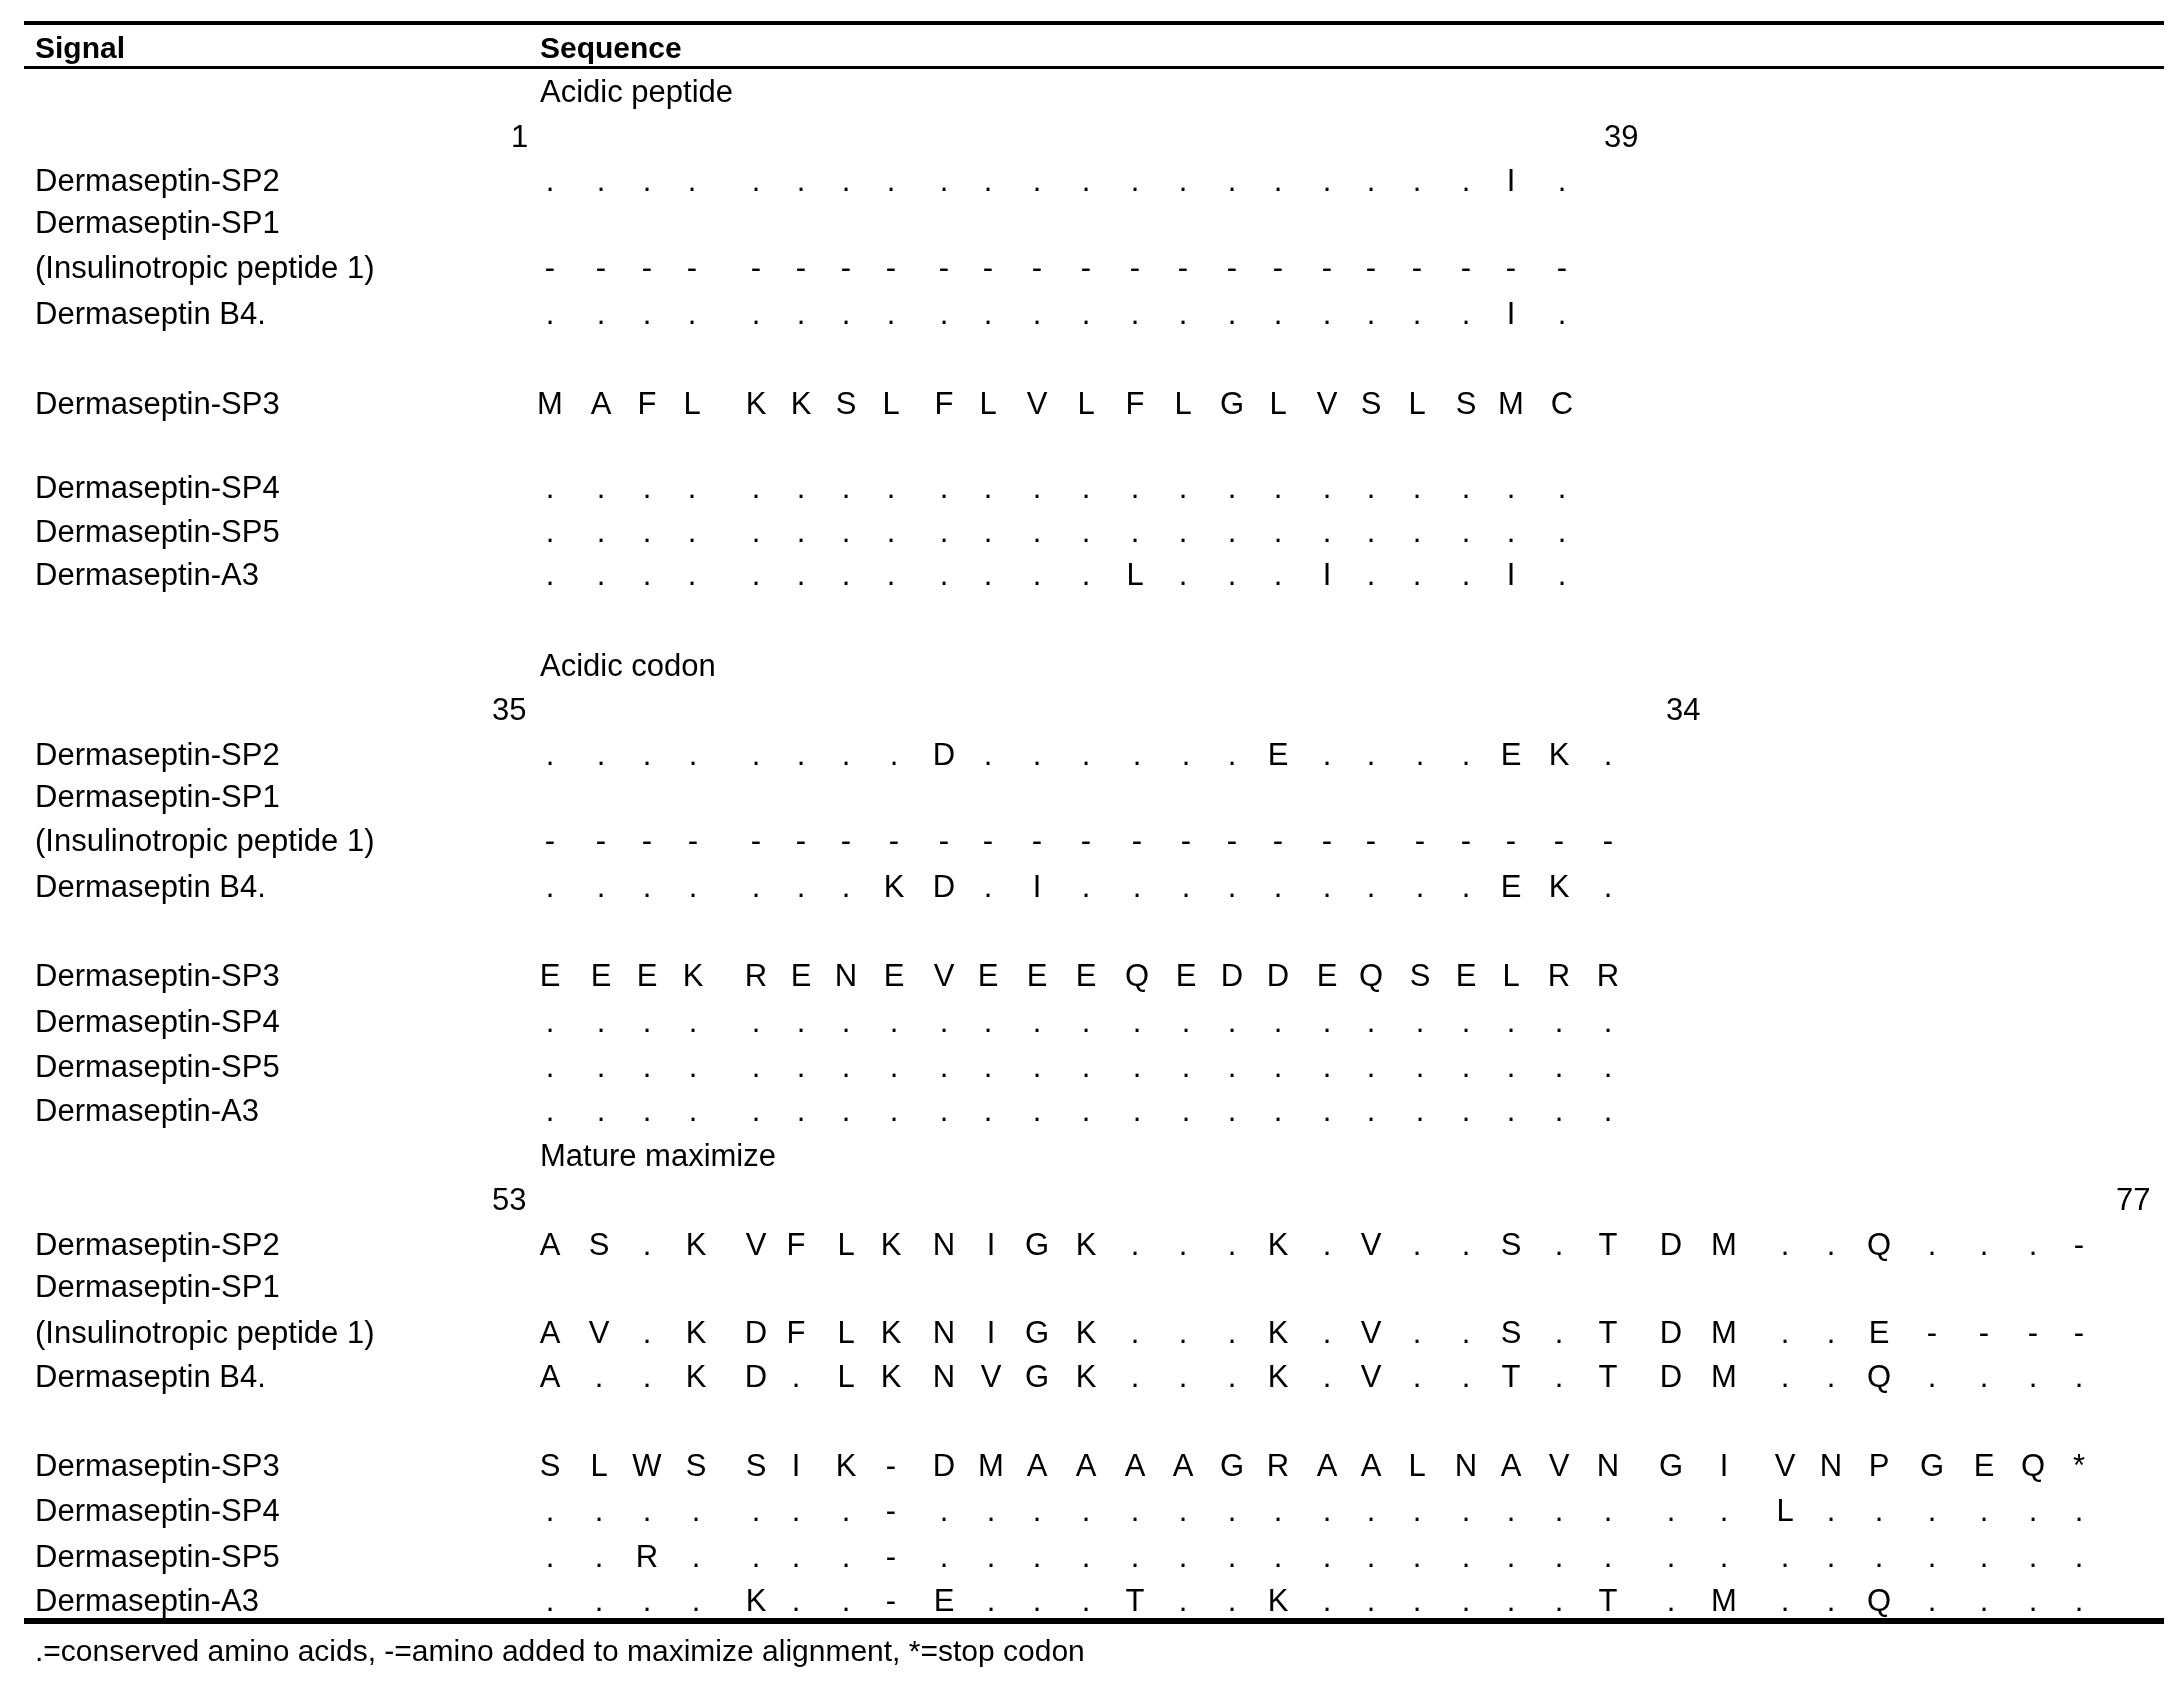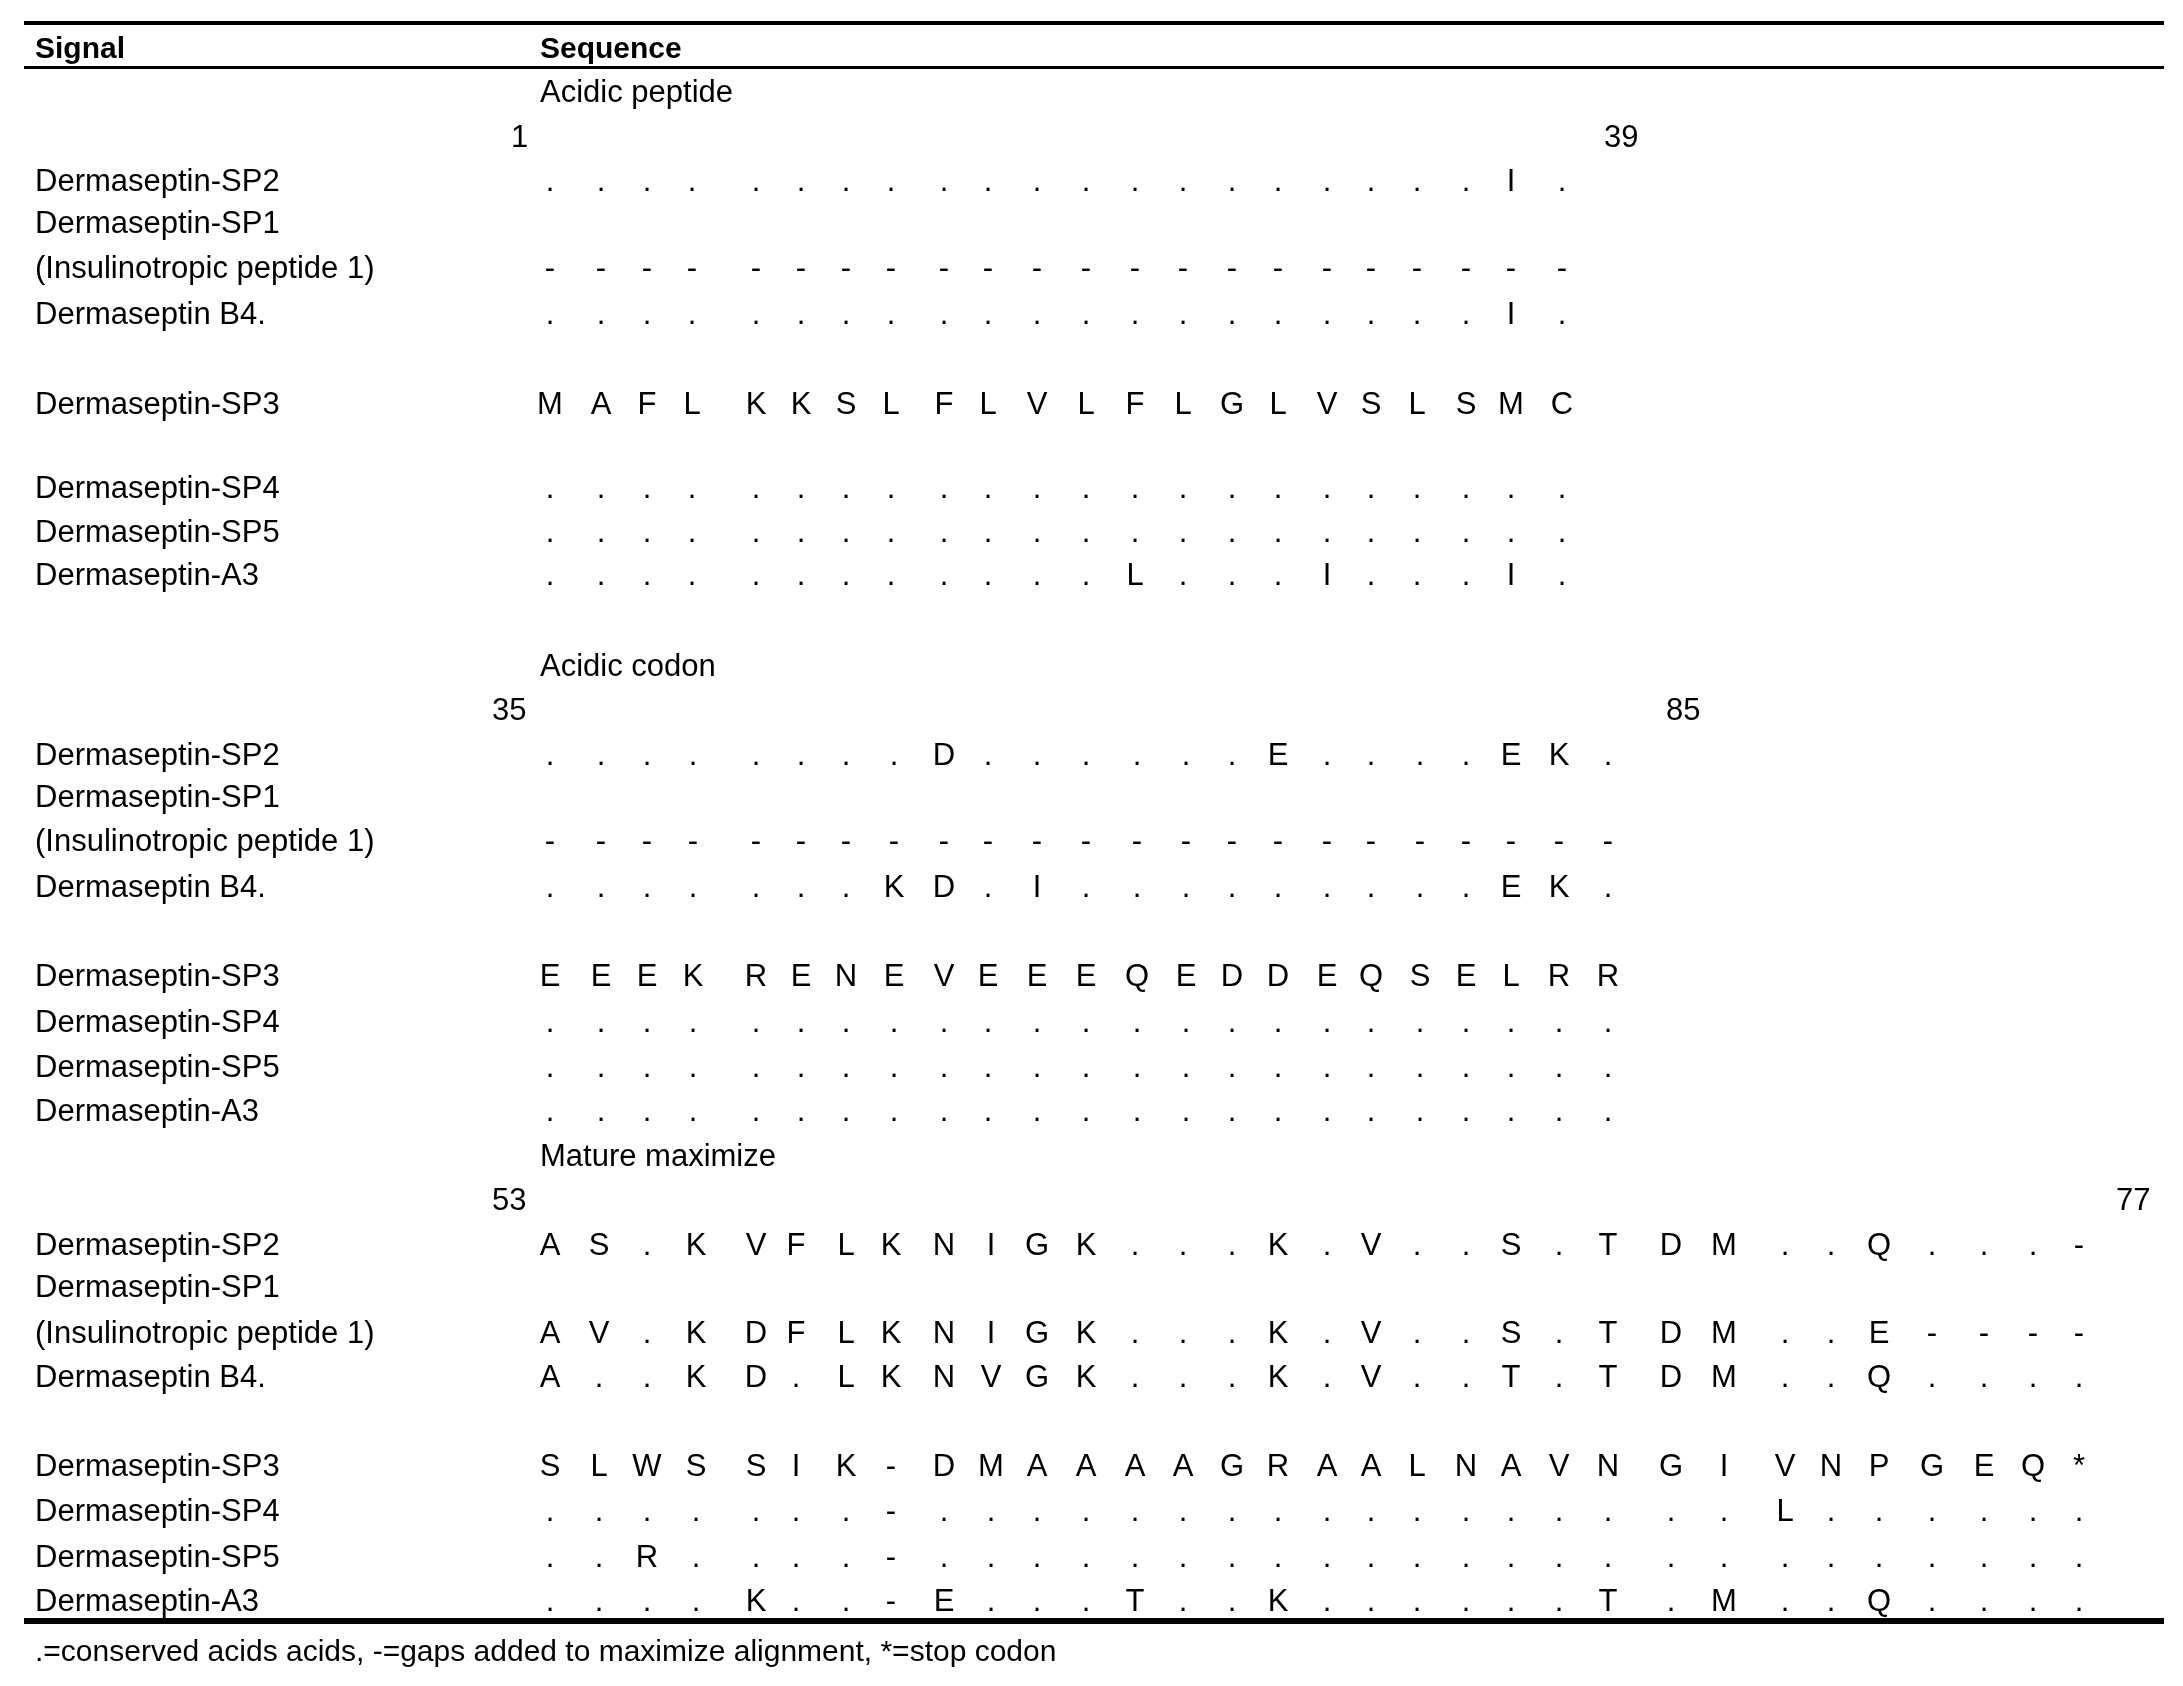--- a/index.html
+++ b/index.html
@@ -184,21 +184,21 @@
       <div class="res" style="left: 1232px; top: 557px;">.</div>
       <div class="res" style="left: 1278px; top: 557px;">.</div>
       <div class="res" style="left: 1327px; top: 557px;">I</div>
       <div class="res" style="left: 1371px; top: 557px;">.</div>
       <div class="res" style="left: 1417px; top: 557px;">.</div>
       <div class="res" style="left: 1466px; top: 557px;">.</div>
       <div class="res" style="left: 1511px; top: 557px;">I</div>
       <div class="res" style="left: 1562px; top: 557px;">.</div>
       <div class="txt" style="left: 540px; top: 648px;">Acidic codon</div>
       <div class="txt" style="left: 492px; top: 692px;">35</div>
-      <div class="txt" style="left: 1666px; top: 692px;">85</div>
+      <div class="txt" style="left: 1666px; top: 692px;">34</div>
       <div class="txt" style="left: 35px; top: 737px;">Dermaseptin-SP2</div>
       <div class="res" style="left: 550px; top: 737px;">.</div>
       <div class="res" style="left: 601px; top: 737px;">.</div>
       <div class="res" style="left: 647px; top: 737px;">.</div>
       <div class="res" style="left: 693px; top: 737px;">.</div>
       <div class="res" style="left: 756px; top: 737px;">.</div>
       <div class="res" style="left: 801px; top: 737px;">.</div>
       <div class="res" style="left: 846px; top: 737px;">.</div>
       <div class="res" style="left: 894px; top: 737px;">.</div>
       <div class="res" style="left: 944px; top: 737px;">D</div>
@@ -592,15 +592,15 @@
       <div class="res" style="left: 1785px; top: 1583px;">.</div>
       <div class="res" style="left: 1831px; top: 1583px;">.</div>
       <div class="res" style="left: 1879px; top: 1583px;">Q</div>
       <div class="res" style="left: 1932px; top: 1583px;">.</div>
       <div class="res" style="left: 1984px; top: 1583px;">.</div>
       <div class="res" style="left: 2033px; top: 1583px;">.</div>
       <div class="res" style="left: 2079px; top: 1583px;">.</div>
     </div>
 
   <div class="rule rule-bottom"></div>
-  <div class="footer">.=conserved acids acids, -=gaps added to maximize alignment, *=stop codon</div>
+  <div class="footer">.=conserved amino acids, -=amino added to maximize alignment, *=stop codon</div>
 </div>
 
 
 </body></html>

